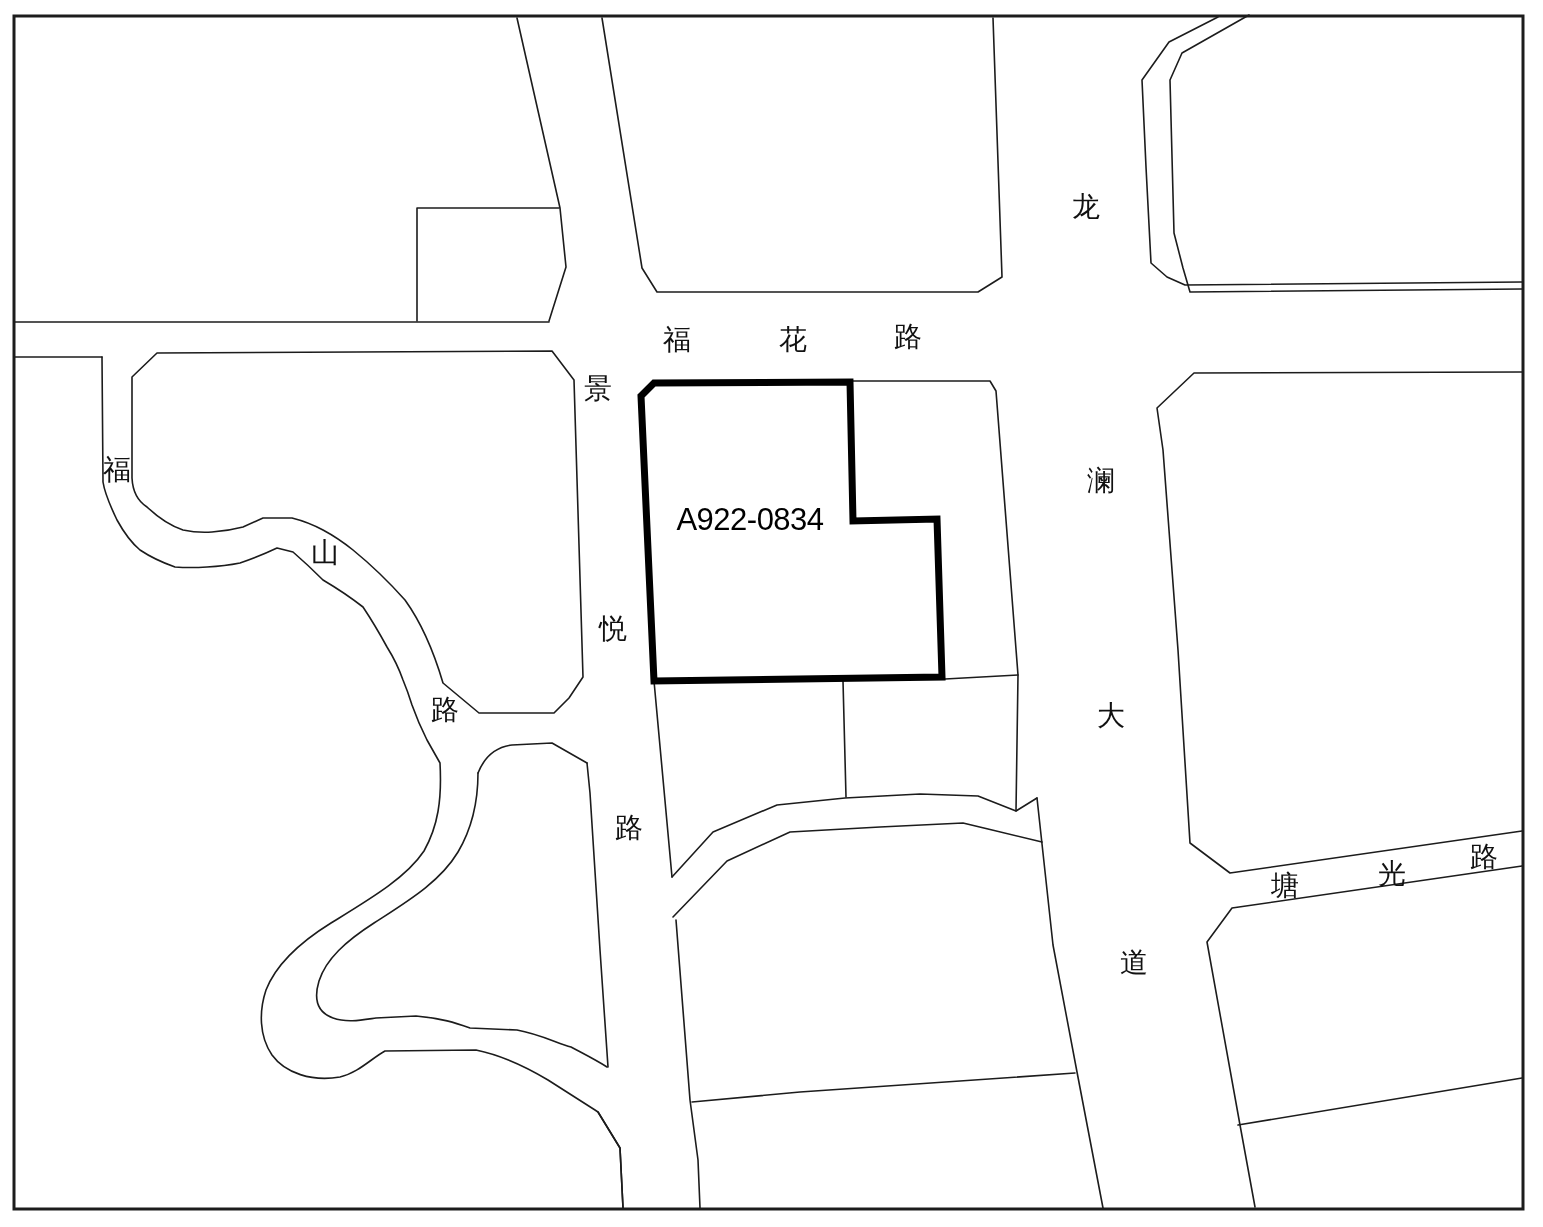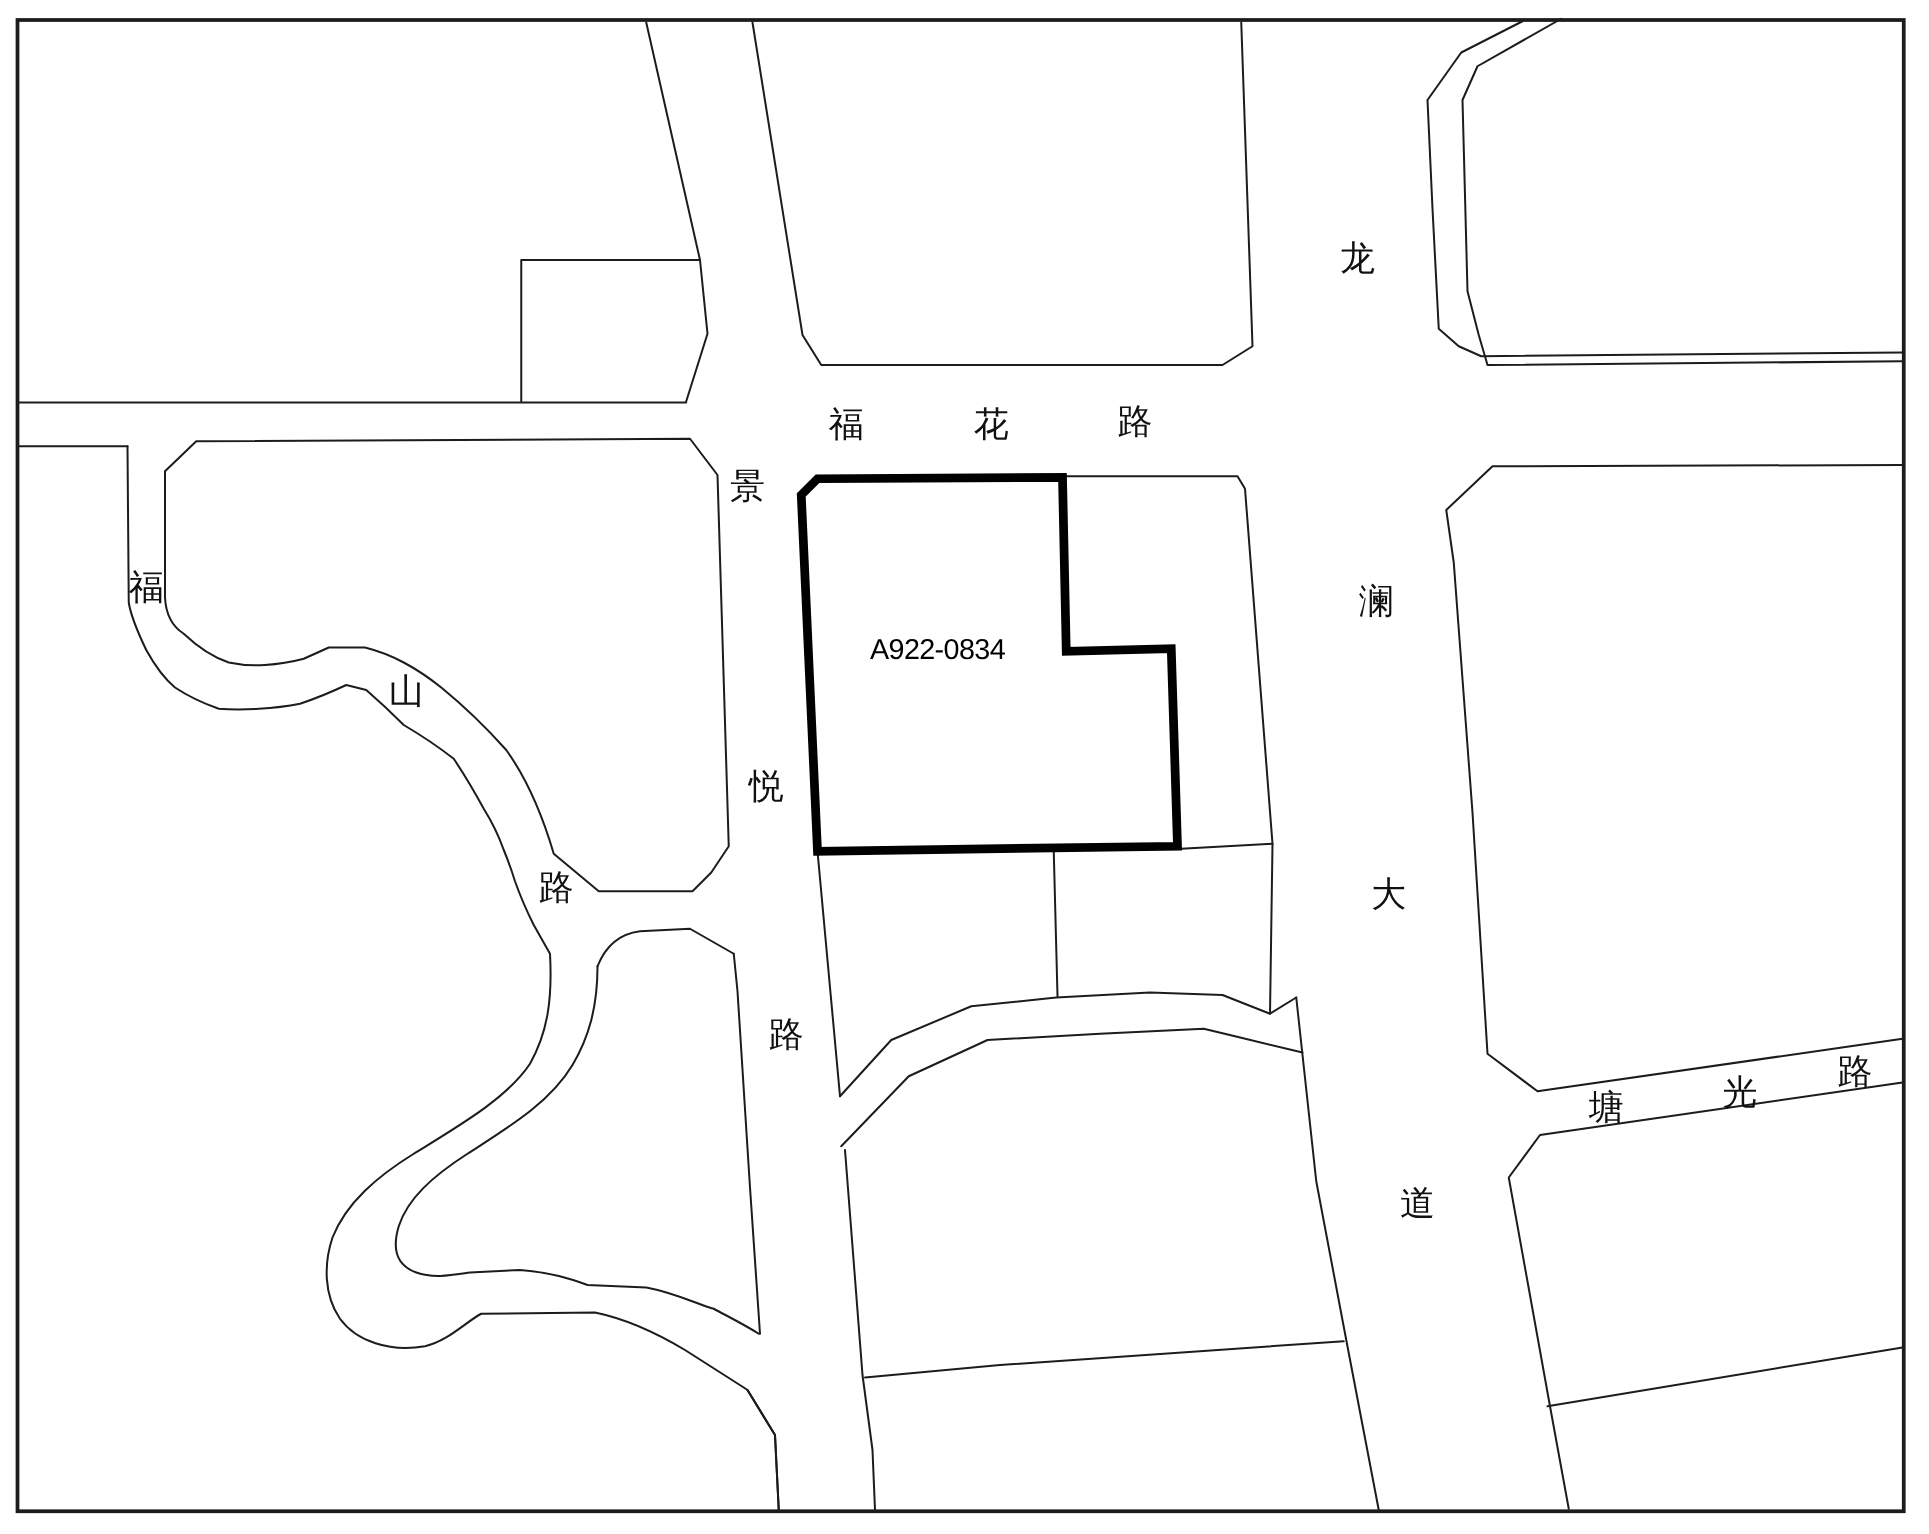--- a/index.html
+++ b/index.html
@@ -19,21 +19,21 @@
     transform:translate(-50%,-50%);
     font-size:28px;
     line-height:1;
     color:#111111;
     white-space:nowrap;
     font-family:"DejaVu Sans","Liberation Sans",sans-serif;
   }
   .parcel-label{
     position:absolute;
     transform:translate(-50%,-50%);
-    font-size:23px;
+    font-size:31px;
     letter-spacing:-0.5px;
     color:#000000;
     white-space:nowrap;
     font-family:"Liberation Sans",sans-serif;
   }
 </style>
 </head>
 <body>
 
 <div class="map-stage">

